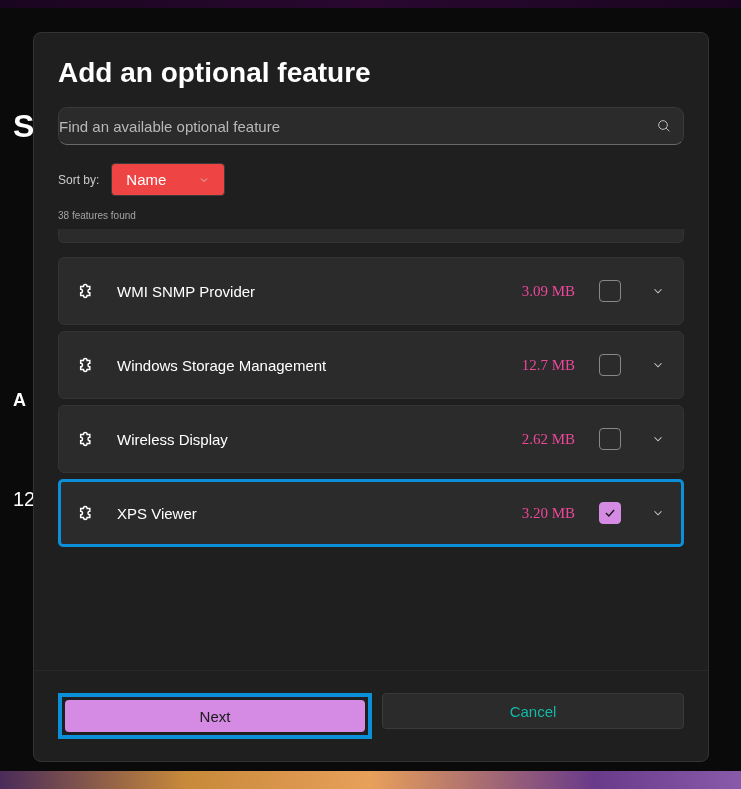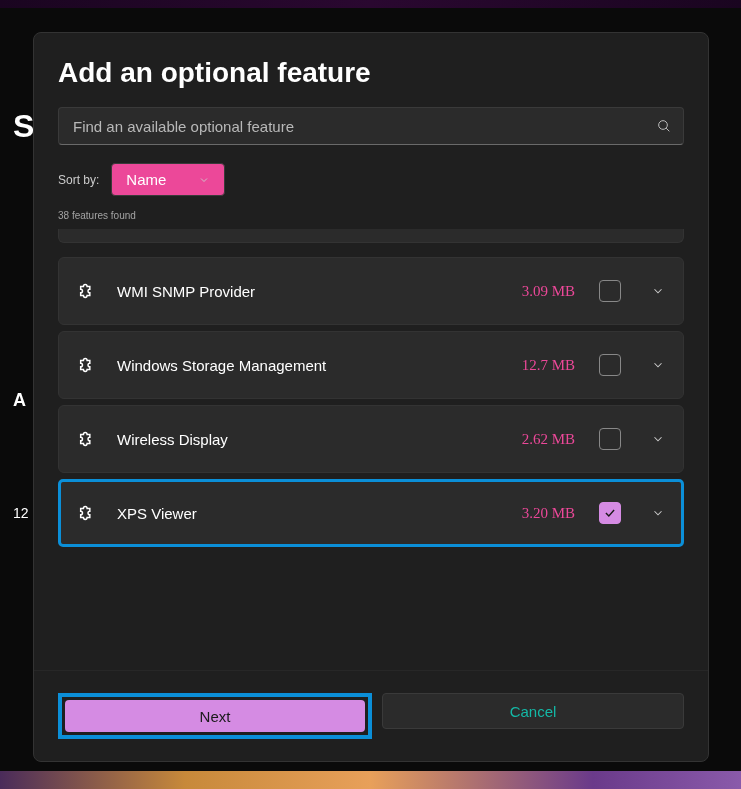--- a/index.html
+++ b/index.html
@@ -1,38 +1,38 @@
 <!DOCTYPE html>
 <html><head>
 <meta charset="utf-8">
 <style>
   * { box-sizing: border-box; margin: 0; padding: 0; }
   html, body { width: 741px; height: 789px; background: #0a0a0a; font-family: 'Segoe UI', sans-serif; color: #fff; overflow: hidden; position: relative; }
   .bg-s { position: absolute; left: 13px; top: 108px; font-size: 32px; font-weight: 600; color: #fff; }
   .bg-a { position: absolute; left: 13px; top: 390px; font-size: 18px; font-weight: 600; color: #fff; }
-  .bg-12 { position: absolute; left: 13px; top: 505px; font-size: 14px; color: #fff; }
+  .bg-12 { position: absolute; left: 13px; top: 488px; font-size: 20px; color: #fff; }
   .dialog {
     position: absolute; left: 33px; top: 32px; width: 676px; height: 730px;
     background: #1f1f1f; border-radius: 8px; border: 1px solid #333;
     display: flex; flex-direction: column;
   }
   .dialog-body { padding: 24px 24px 0 24px; flex: 1; display: flex; flex-direction: column; overflow: hidden; }
   .title { font-size: 28px; font-weight: 700; margin-bottom: 18px; }
   .search-wrap { position: relative; margin-bottom: 18px; }
   .search-input {
     width: 100%; height: 38px; background: #2b2b2b; border: 1px solid #3a3a3a;
-    border-radius: 4px; color: #fff; padding: 0 42px 0 14px; font-size: 15px;
+    border-radius: 9px; color: #fff; padding: 0 42px 0 0; font-size: 15px;
     border-bottom: 1px solid #6a6a6a;
   }
   .search-input::placeholder { color: #b8b8b8; }
   .search-icon { position: absolute; right: 12px; top: 50%; transform: translateY(-50%); width: 16px; height: 16px; stroke: #bbb; fill: none; stroke-width: 1.5; }
   .sortrow { display: flex; align-items: center; gap: 12px; margin-bottom: 14px; }
   .sort-label { font-size: 12px; color: #ccc; }
   .sort-btn {
-    display: flex; align-items: center; gap: 32px; background: #ec4899;
+    display: flex; align-items: center; gap: 32px; background: #ef4444;
     border: 1px solid #3a3a3a; border-radius: 4px; padding: 7px 14px; font-size: 15px; color: #fff;
     cursor: pointer;
   }
   .chev { width: 12px; height: 12px; stroke: #ccc; fill: none; stroke-width: 1.8; }
   .found { font-size: 10px; color: #a3a3a3; margin-bottom: 8px; }
   .list { flex: 1; overflow: hidden; }
   .list-stub { height: 14px; background: #2b2b2b; border: 1px solid #333; border-top: none; border-radius: 0 0 6px 6px; margin-bottom: 14px; }
   .item {
     background: #2b2b2b; border: 1px solid #333; border-radius: 6px;
     display: flex; align-items: center; padding: 22px 18px; margin-bottom: 6px; gap: 18px;

